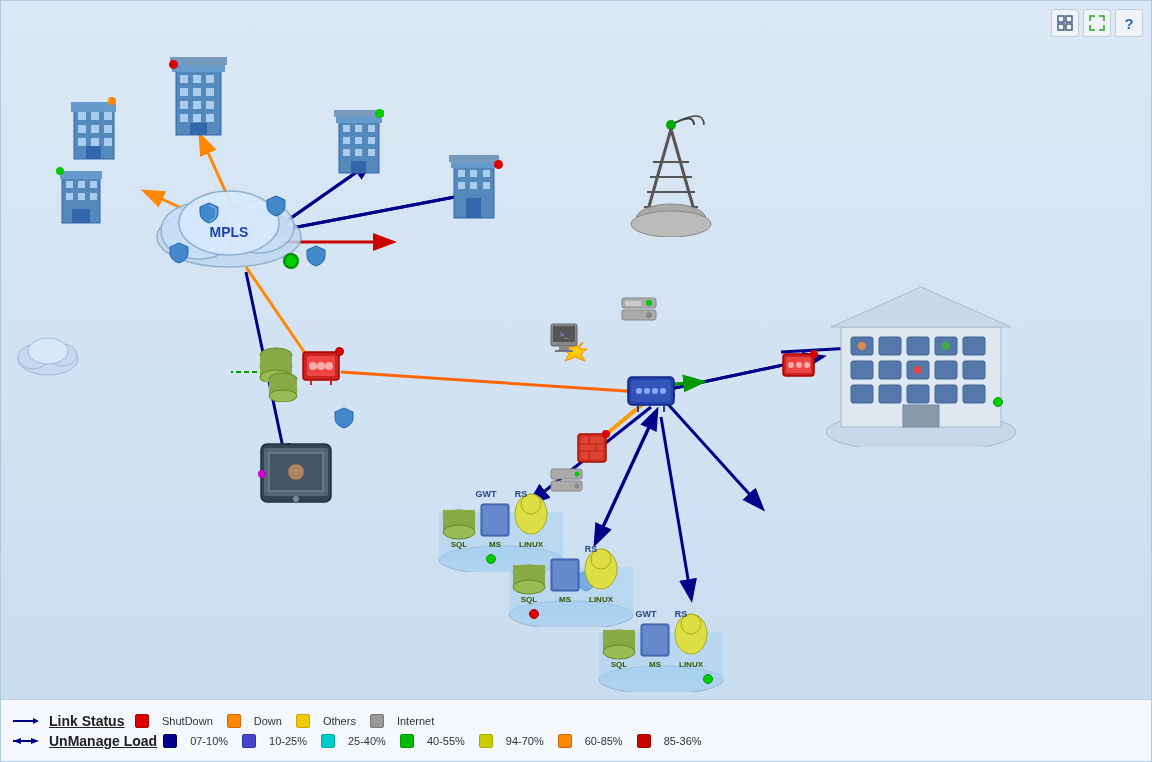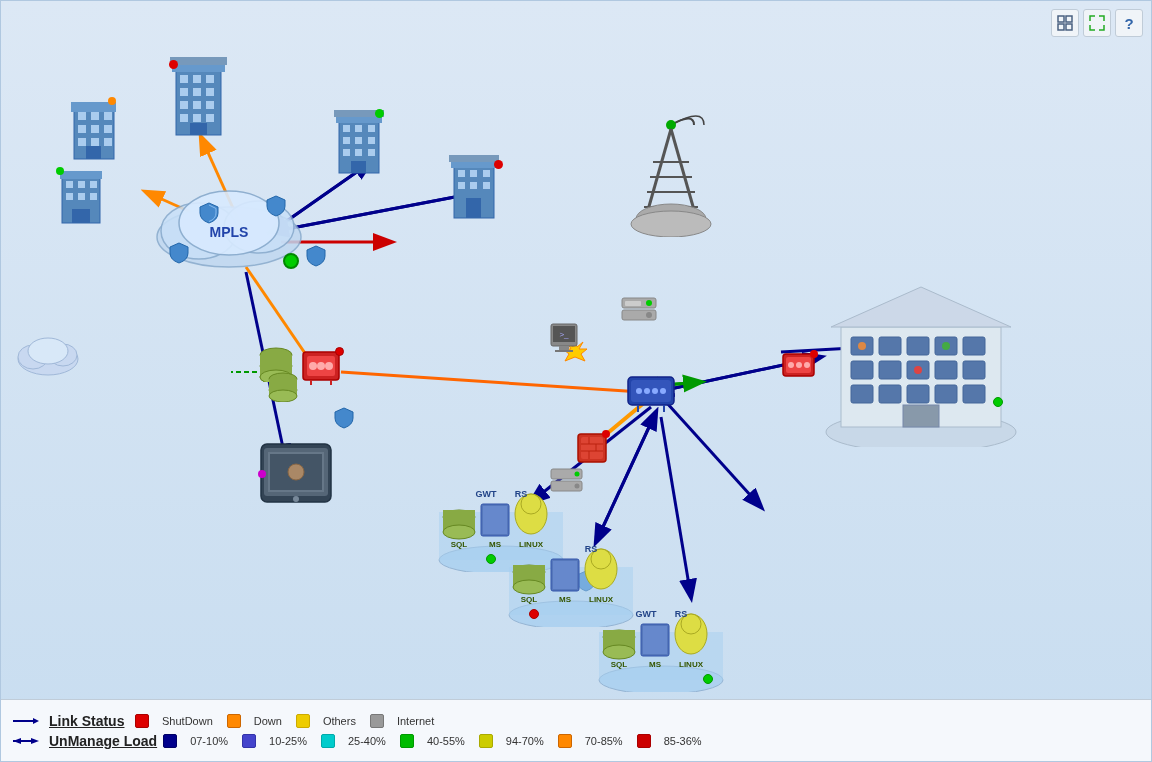--- a/index.html
+++ b/index.html
@@ -630,21 +630,21 @@
       <div class="legend-item">
         <div class="legend-box" style="background:#00bb00; border-color:#009900;"></div>
         <span>40-55%</span>
       </div>
       <div class="legend-item">
         <div class="legend-box" style="background:#cccc00; border-color:#aaaa00;"></div>
         <span>94-70%</span>
       </div>
       <div class="legend-item">
         <div class="legend-box" style="background:#ff8800; border-color:#cc6600;"></div>
-        <span>70-85%</span>
+        <span>60-85%</span>
       </div>
       <div class="legend-item">
         <div class="legend-box" style="background:#cc0000; border-color:#aa0000;"></div>
         <span>85-36%</span>
       </div>
     </div>
   </div>
 
 </div>
 

